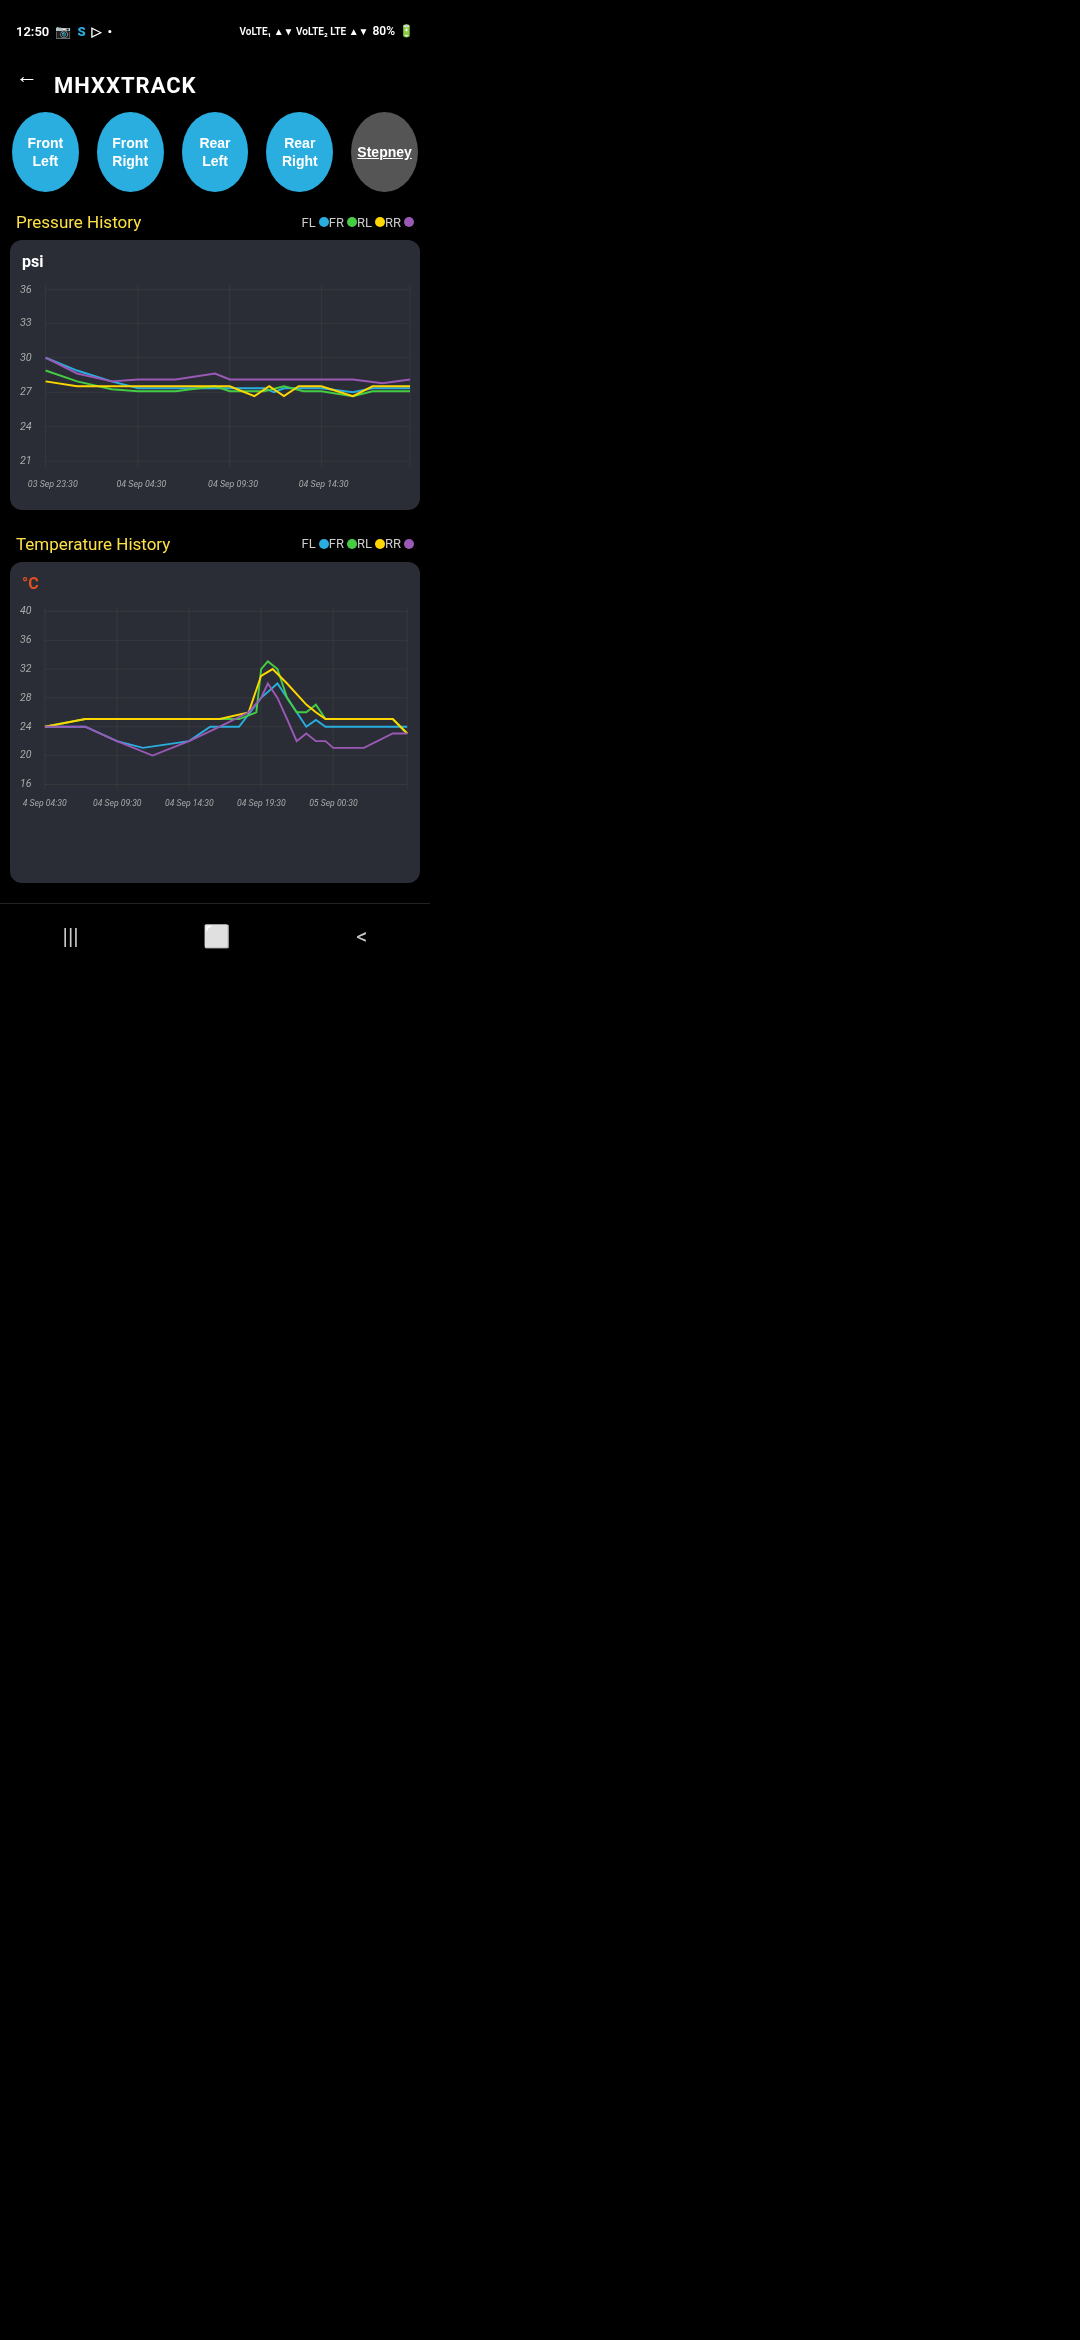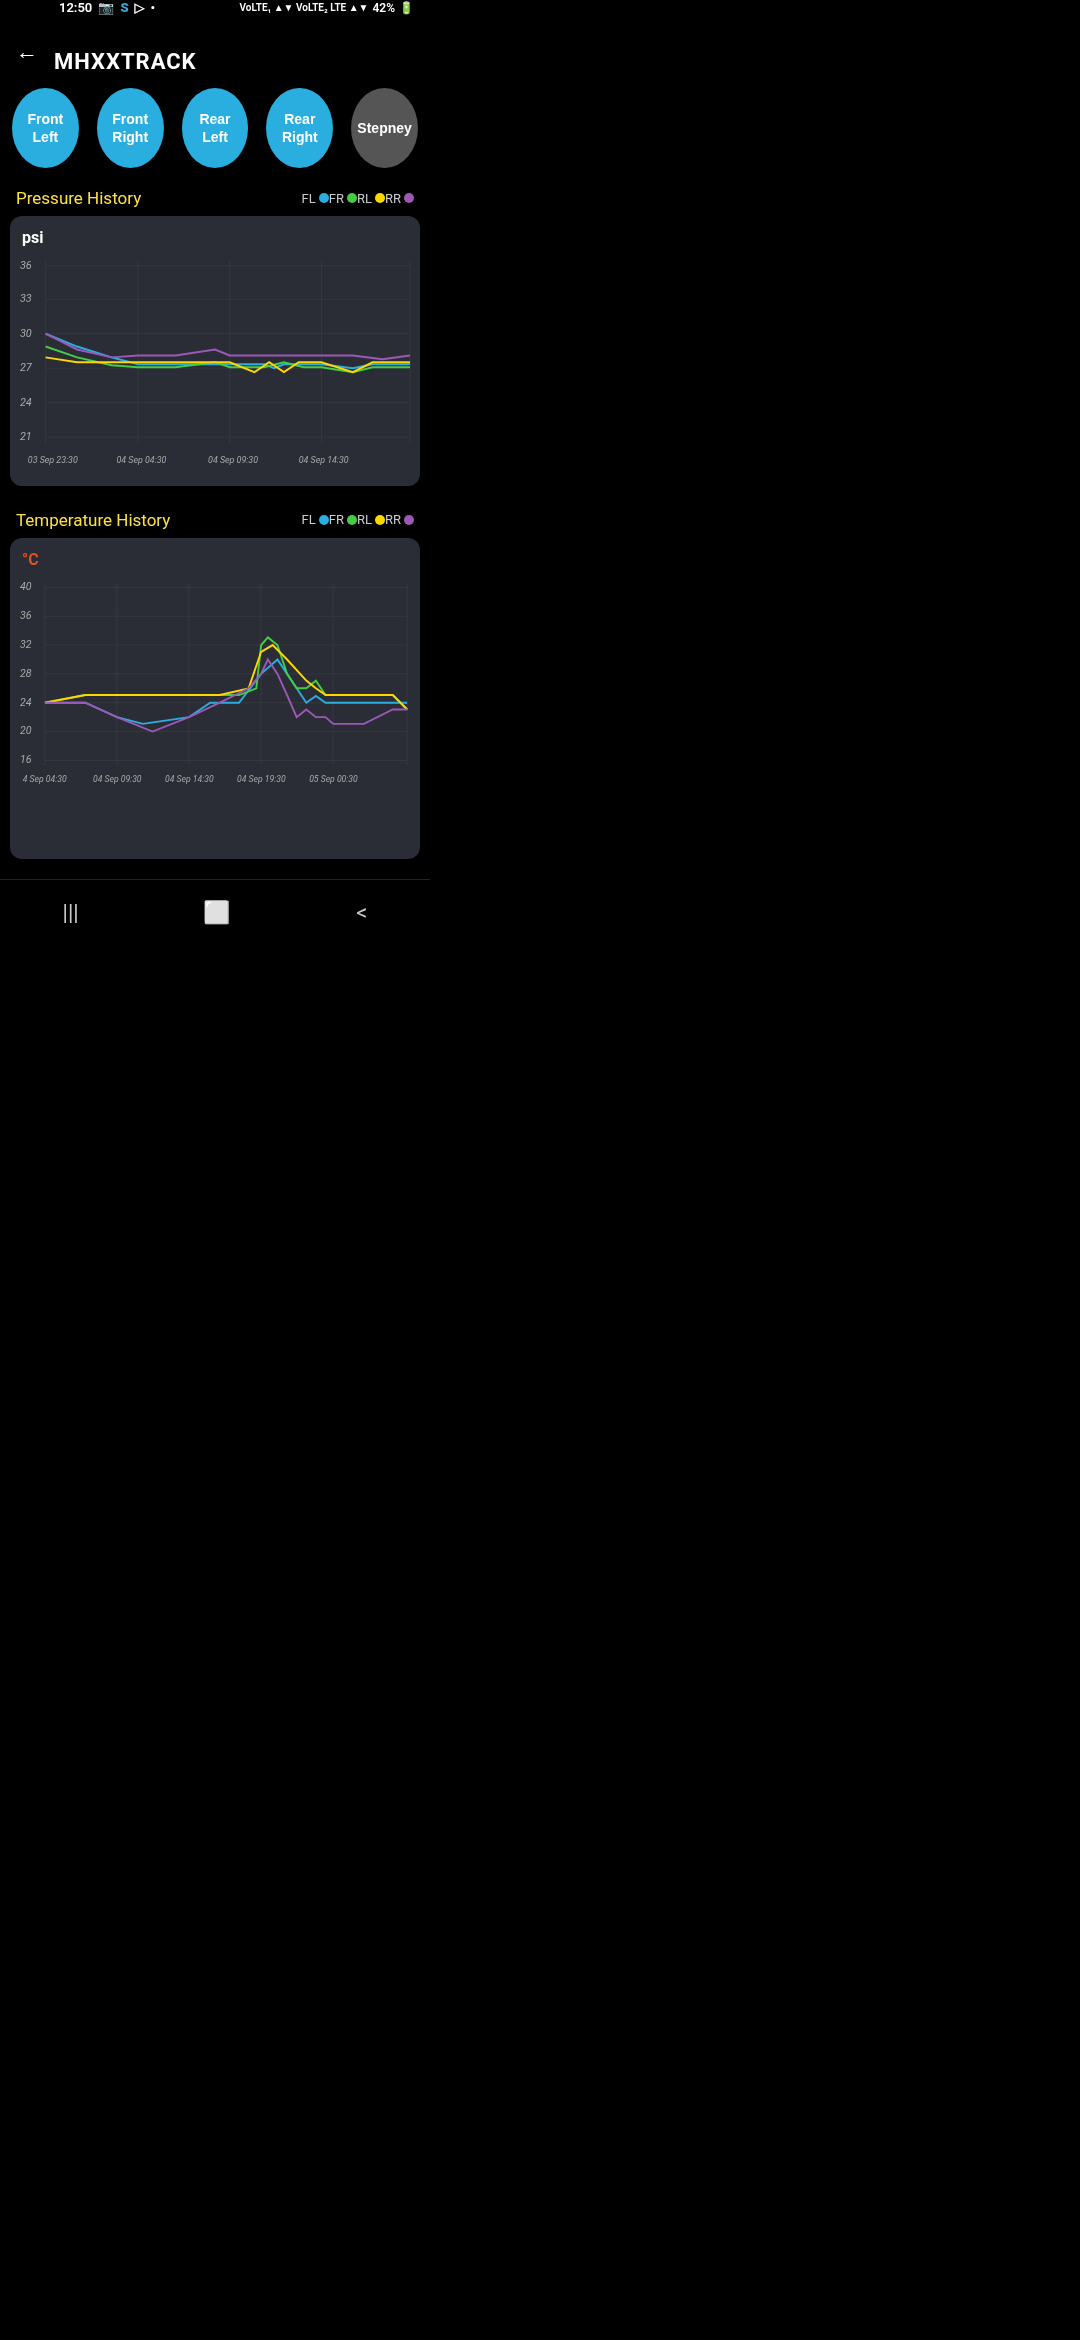--- a/index.html
+++ b/index.html
@@ -10,25 +10,24 @@
       font-family: 'Roboto', Arial, sans-serif;
       width: 430px;
       min-height: 936px;
       overflow-x: hidden;
     }
 
     
     .status-bar {
       display: flex;
       justify-content: space-between;
-      align-items: center;
-      padding: 0 16px 4px;
+      align-items: flex-start;
+      padding: 24px 16px 4px;
       font-size: 13px;
       font-weight: 600;
-      margin-left: 43px;
     }
     .status-left { display: flex; align-items: center; gap: 6px; }
     .status-right { display: flex; align-items: center; gap: 4px; font-size: 12px; }
 
     
     .header {
       display: flex;
       align-items: center;
       padding: 10px 16px 14px;
       gap: 16px;
@@ -65,20 +64,21 @@
       display: flex;
       align-items: center;
       justify-content: center;
       cursor: pointer;
       line-height: 1.3;
       border: none;
       outline: none;
     }
     .tire-btn.inactive {
       background: #555;
+      text-decoration: underline;
     }
 
     
     .section-header {
       display: flex;
       align-items: center;
       justify-content: space-between;
       padding: 4px 16px 8px;
     }
     .section-title {
@@ -154,21 +154,21 @@
 <div class="status-bar">
   <div class="status-left">
     <span>12:50</span>
     <span>📷</span>
     <span style="color:#2AAEE0;font-weight:900;">S</span>
     <span>▷</span>
     <span>•</span>
   </div>
   <div class="status-right">
     <span style="font-size:10px;">VoLTE₁ ▲▼ VoLTE₂ LTE ▲▼</span>
-    <span>42%</span>
+    <span>80%</span>
     <span>🔋</span>
   </div>
 </div>
 
 <div class="header">
   <span class="back-btn">←</span>
   <span class="header-title">MHXXTRACK</span>
 </div>
 
 <div class="tire-buttons">

